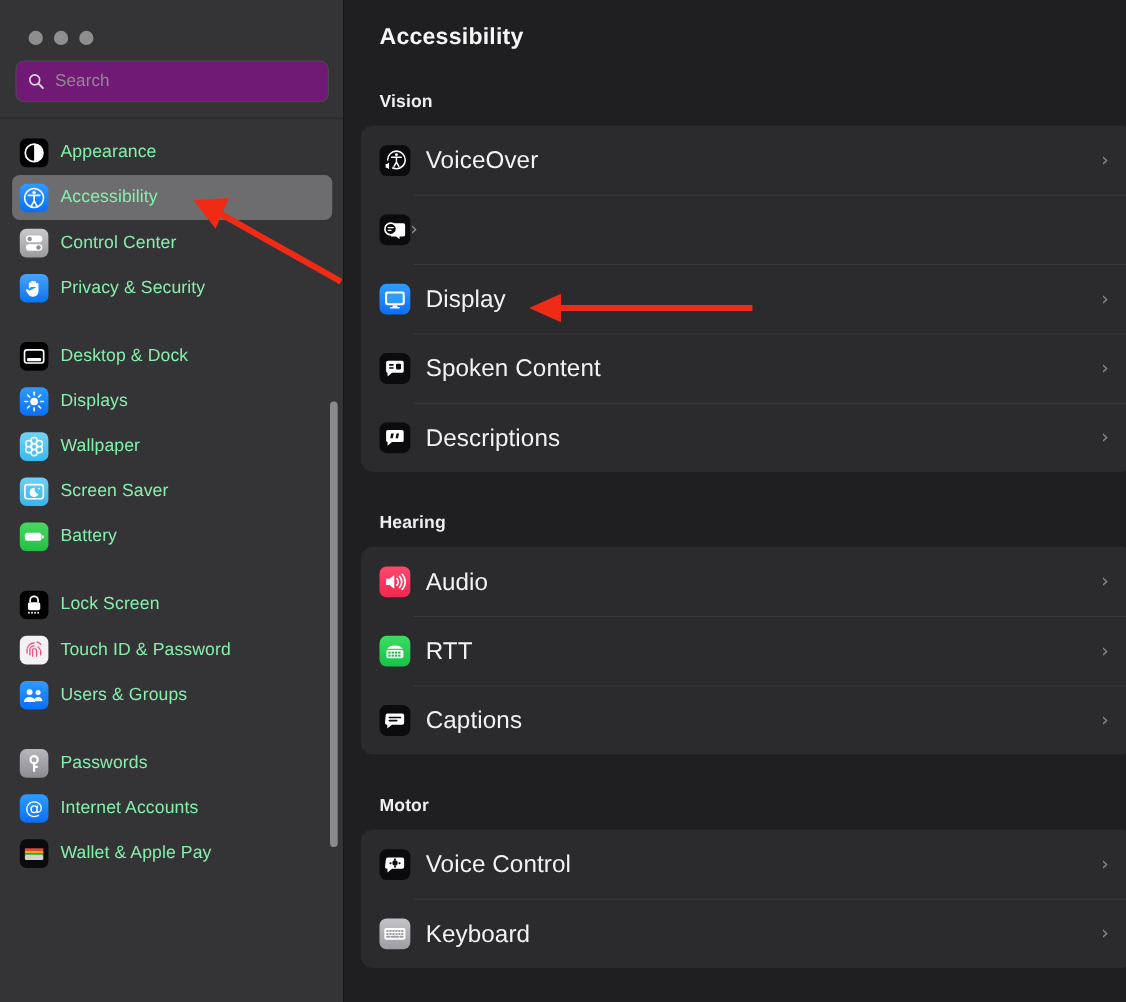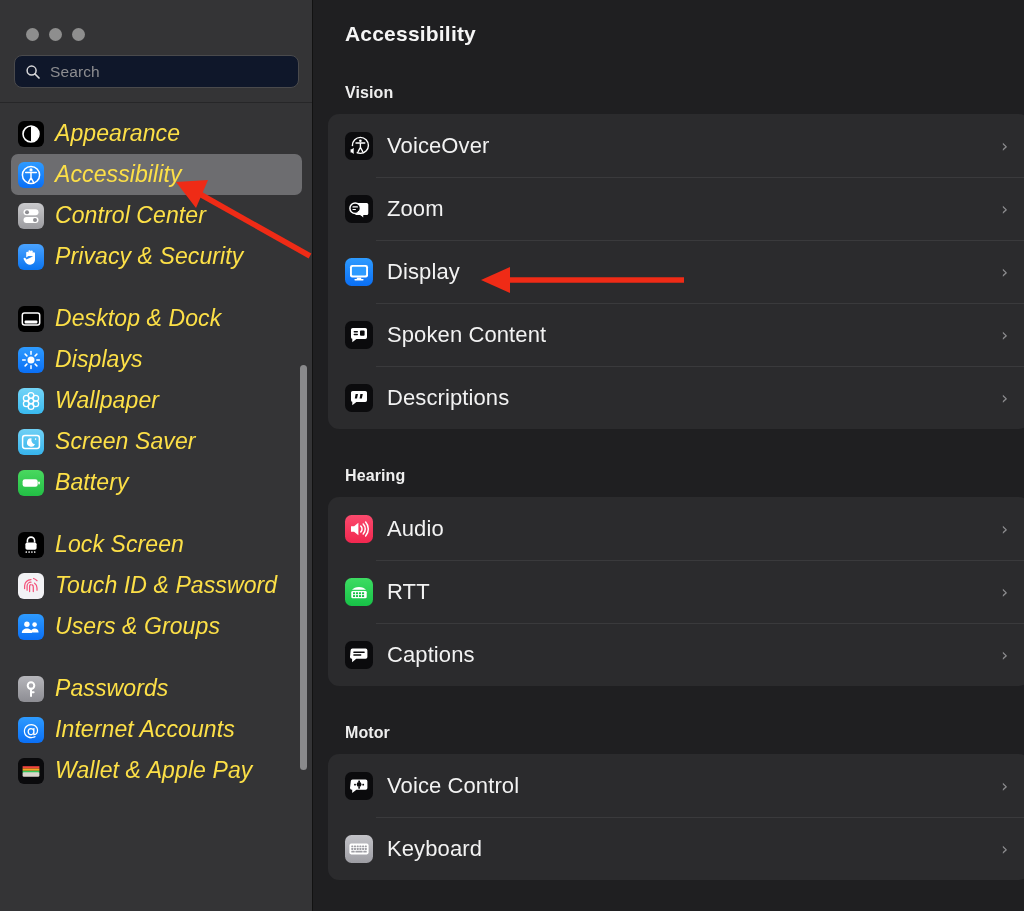--- a/index.html
+++ b/index.html
@@ -24,43 +24,43 @@
     content:""; position:absolute; right:0; top:0; width:1px; height:100%;
     background:#121212;
   }
   .traffic {
     display:flex; gap:10px; padding:28px 0 0 26px;
   }
   .dot { width:13px; height:13px; border-radius:50%; background:#8e8e8e; }
 
   .search-wrap { padding:14px 14px 0 14px; }
   .search {
-    height:33px; border-radius:8px;
-    background:#0f172a;
+    height:38px; border-radius:8px;
+    background:#701a75;
     border:1px solid #4a4a4c;
     display:flex; align-items:center; gap:9px;
     padding:0 10px;
   }
   .search .mag { width:16px; height:16px; flex:0 0 16px; }
   .search .ph { color:#8d8d90; font-size:15.5px; letter-spacing:.1px; }
 
   .sep-line { height:1px; background:#262628; margin:14px 0 0 0; }
 
   .nav { padding:6px 0 0 0; position:relative; }
   .group { padding:4px 0; }
   .grp-div { height:1px; background:transparent; margin:6px 14px; }
 
   .item {
     display:flex; align-items:center; gap:11px;
     height:41px; margin:0 11px; padding:0 7px;
     border-radius:7px; position:relative;
   }
   .item.selected { background:#6d6d70; }
   .item .label {
-    color:#fde047; font-size:23px; letter-spacing:.1px; white-space:nowrap;font-style:italic;
+    color:#86efac; font-size:16px; letter-spacing:.1px; white-space:nowrap;
   }
   .ico {
     width:26px; height:26px; flex:0 0 26px;
     border-radius:6px; display:flex; align-items:center; justify-content:center;
     position:relative; overflow:hidden;
   }
   .ico svg { display:block; }
 
   
   .sb-track {
@@ -377,21 +377,20 @@
             <path d="M10.5 8 h11.2 a1.6 1.6 0 0 1 1.6 1.6 v8.8 a1.6 1.6 0 0 1 -1.6 1.6
                      h-3.4 l-.1 2.6 l-2.6-2.6 h-5.1 z" fill="#fff"></path>
             <circle cx="10.2" cy="13.2" r="5.3" fill="#0b0b0d" stroke="#fff" stroke-width="1.5"></circle>
             <line x1="13.6" y1="17" x2="16.4" y2="19.9" stroke="#fff" stroke-width="1.8" stroke-linecap="round"></line>
             <g fill="#fff">
                 <rect x="7.4" y="11.3" width="5.6" height="1.2" rx=".6"></rect>
             <rect x="7.4" y="13.9" width="3.6" height="1.2" rx=".6"></rect>
               </g>
           </svg>
         </span>
-        <span class="r-label">Zoom</span>
         <span class="chev">›</span>
       </div>
 
       <div class="row">
         <span class="r-ico" style="background:linear-gradient(180deg,#2e9bff,#0a6ff5);">
           <svg width="28" height="28" viewBox="0 0 28 28">
             <rect x="5" y="7" width="18" height="12.4" rx="2.2" fill="#fff"></rect>
             <rect x="6.9" y="8.8" width="14.2" height="8.8" rx="1.1" fill="#2e9bff"></rect>
             <rect x="11.8" y="19.6" width="4.4" height="2.1" fill="#fff"></rect>
             <rect x="9.4" y="21" width="9.2" height="1.5" rx=".7" fill="#fff"></rect>

